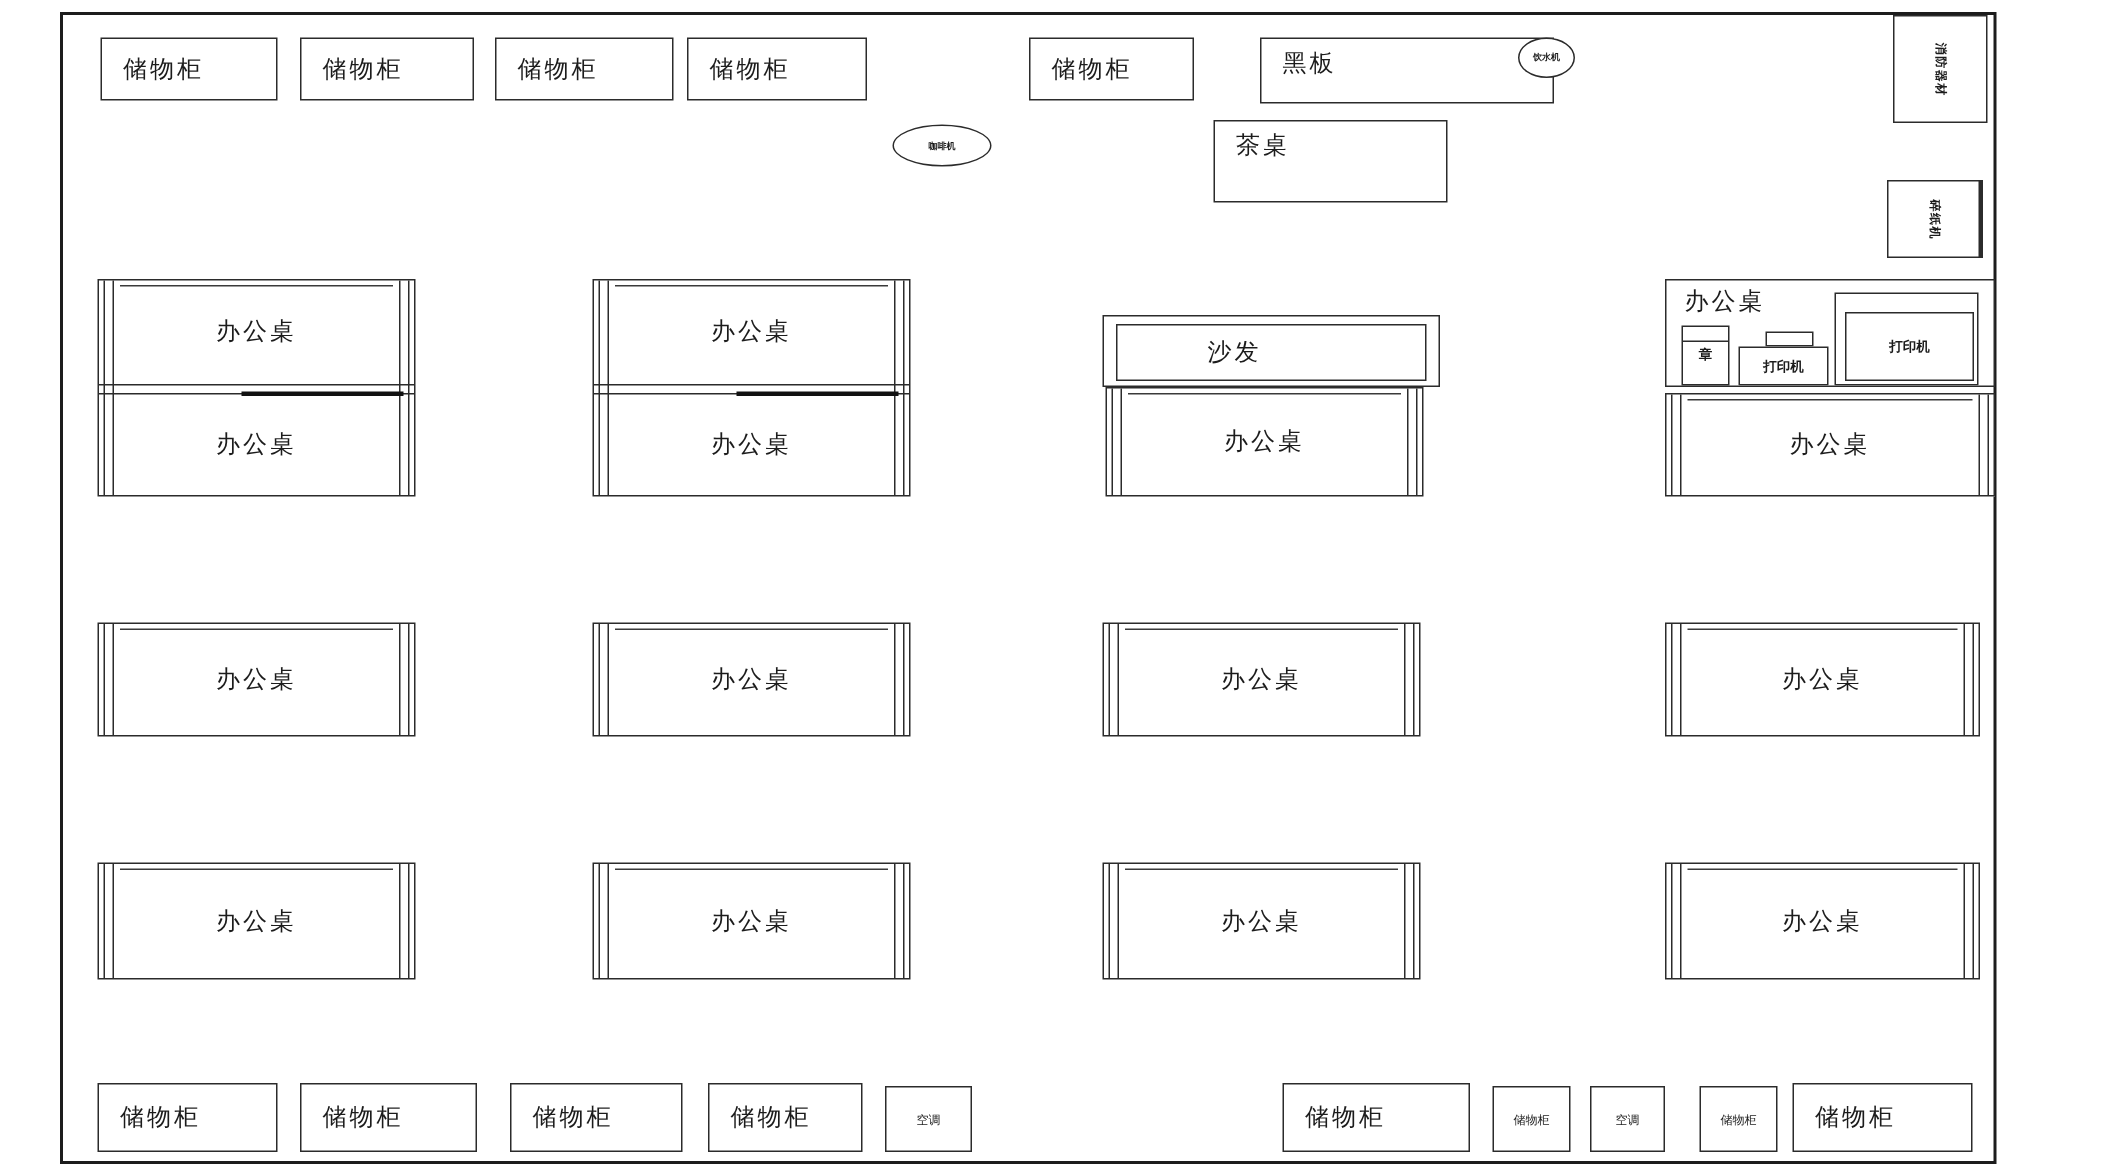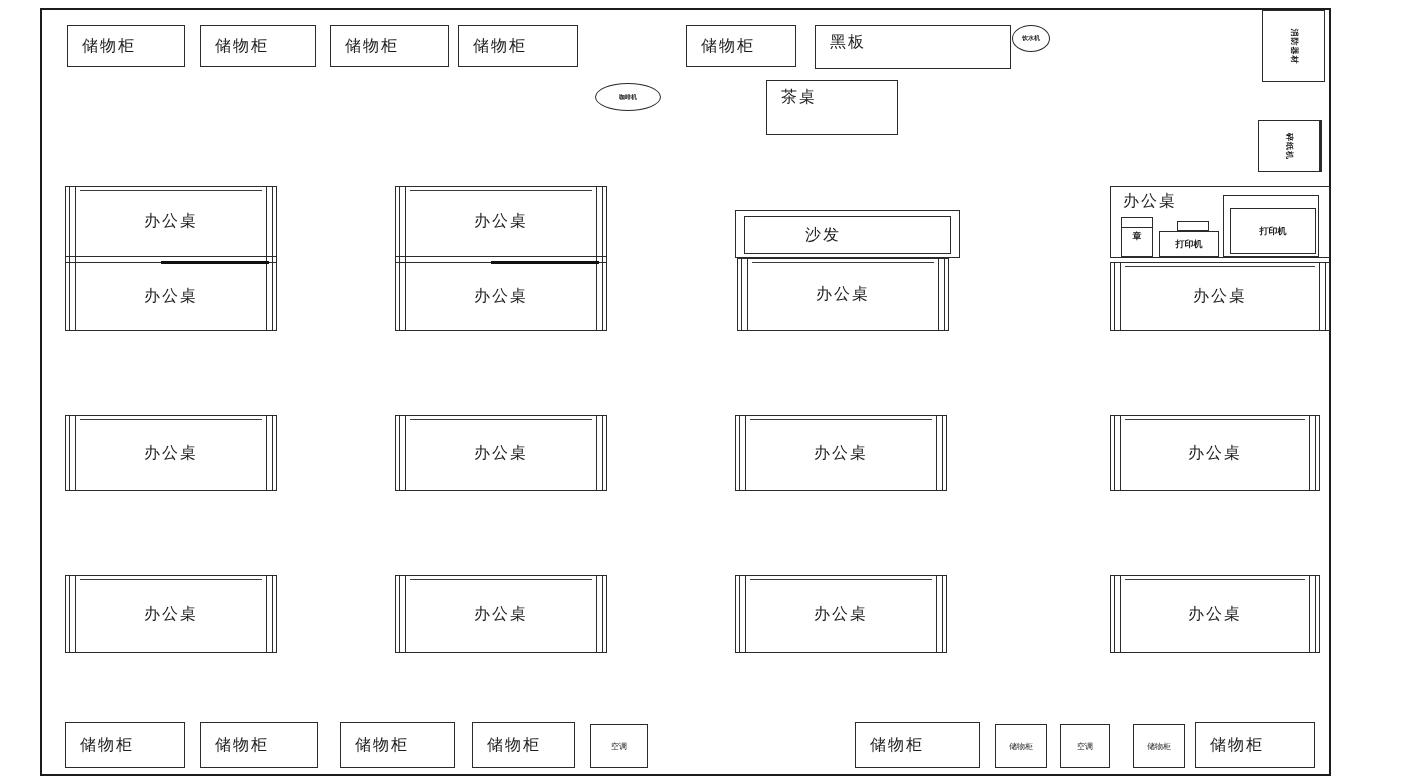--- a/index.html
+++ b/index.html
@@ -24,21 +24,21 @@
   }
   .lbl{
     font-size:16px;
     letter-spacing:2px;
     color:#1c1c1c;
     white-space:nowrap;
   }
   
   .kind-cabinet{display:flex;align-items:center;padding-left:14px;}
   
-  .kind-plain{padding:6px 0 0 14px;}
+  .kind-plain{padding:6px 0 0 14px;margin-left:25px;}
   
   .kind-ellipse{border-radius:50%;display:flex;align-items:center;justify-content:center;}
   .kind-ellipse .lbl{font-size:6px;letter-spacing:0;font-weight:bold;font-family:"Liberation Sans","DejaVu Sans",sans-serif;}
   
   .kind-small{display:flex;align-items:center;justify-content:center;}
   .kind-small .lbl{font-size:8px;letter-spacing:0;font-weight:normal;font-family:"Liberation Sans","DejaVu Sans",sans-serif;}
   
   .kind-vbox{display:flex;align-items:center;justify-content:center;overflow:hidden;}
   .kind-vbox .lbl{font-size:8px;letter-spacing:1px;transform:rotate(90deg);font-weight:bold;
     font-family:"Liberation Sans","DejaVu Sans",sans-serif;}
@@ -87,21 +87,21 @@
     <div class="furn kind-cabinet" style="left: 458px; top: 25px; width: 120px; height: 42px;">
       <span class="lbl">储物柜</span>
     </div>
     <div class="furn kind-cabinet" style="left: 686px; top: 25px; width: 110px; height: 42px;">
       <span class="lbl">储物柜</span>
     </div>
     <div class="furn kind-plain" style="left: 815px; top: 25px; width: 196px; height: 44px;"><span class="lbl">黑板</span></div>
     <div class="furn kind-ellipse" style="left: 1012px; top: 25px; width: 38px; height: 27px;">
       <span class="lbl">饮水机</span>
     </div>
-    <div class="furn kind-plain" style="left: 766px; top: 80px; width: 132px; height: 55px;"><span class="lbl">茶桌</span></div>
+    <div class="furn kind-plain" style="left: 784px; top: 80px; width: 156px; height: 55px;"><span class="lbl">茶桌</span></div>
     <div class="furn kind-ellipse" style="left: 595px; top: 83px; width: 66px; height: 28px;">
       <span class="lbl">咖啡机</span>
     </div>
     <div class="furn kind-vbox" style="left: 1262px; top: 10px; width: 63px; height: 72px;">
       <span class="lbl">消防器材</span>
     </div>
     <div class="furn kind-vbox vbox-thick" style="left: 1258px; top: 120px; width: 64px; height: 52px;">
       <span class="lbl">碎纸机</span>
     </div>
     <div class="furn kind-desk2" style="left: 65px; top: 186px; width: 212px; height: 145px;">

